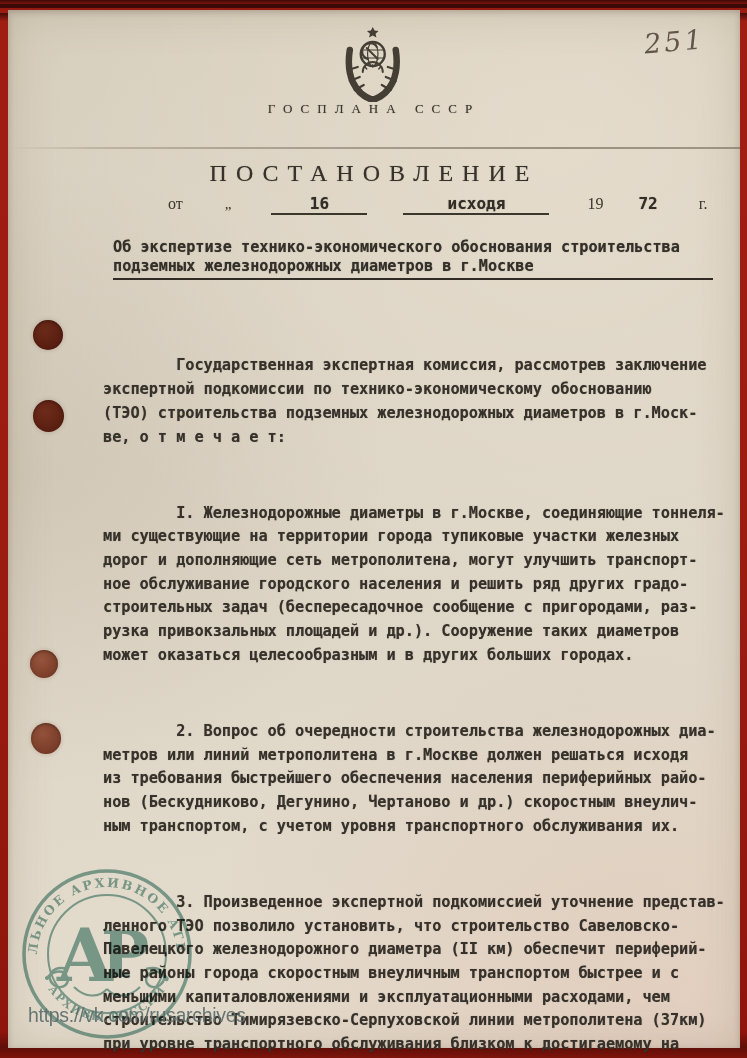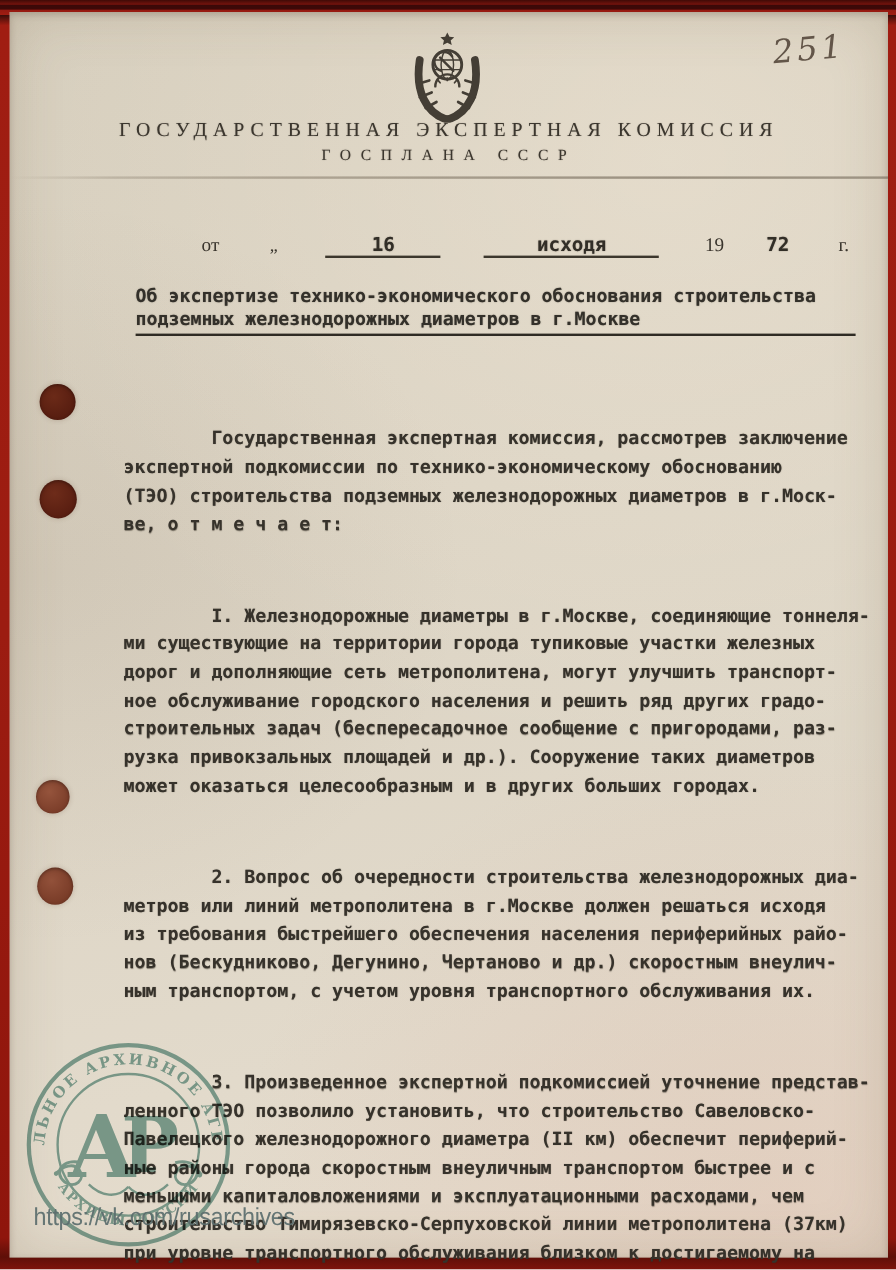--- a/index.html
+++ b/index.html
@@ -128,26 +128,26 @@
 
           <path d="M21 46 a10 10 0 0 1 20 0" stroke-width="2"></path>
           <path d="M31 41 v-2 M25 43 l-1.5 -1.8 M37 43 l1.5 -1.8" stroke-width="1.4"></path>
 
           <path d="M24 72 h14" stroke-width="4"></path>
         </g>
       </svg>
     </div>
 
     <div class="org">
-      <div class="org-line1">ГОСУДАРСТВЕННАЯ ЭКСПЕРТНАЯ КОМИССИЯ</div>
       <div class="org-line2">ГОСПЛАНА СССР</div>
     </div>
 
     <div class="seam"></div>
 
+    <div class="doc-title">ПОСТАНОВЛЕНИЕ</div>
 
     <div class="dateline">
       <span>от</span>
       <span class="open-quote">„</span>
       <span class="blank day typed">16</span>
       <span class="blank month typed">исходя</span>
       <span class="century">19</span>
       <span class="year typed">72</span>
       <span class="year-suffix">г.</span>
       <span class="num-label">№</span>

